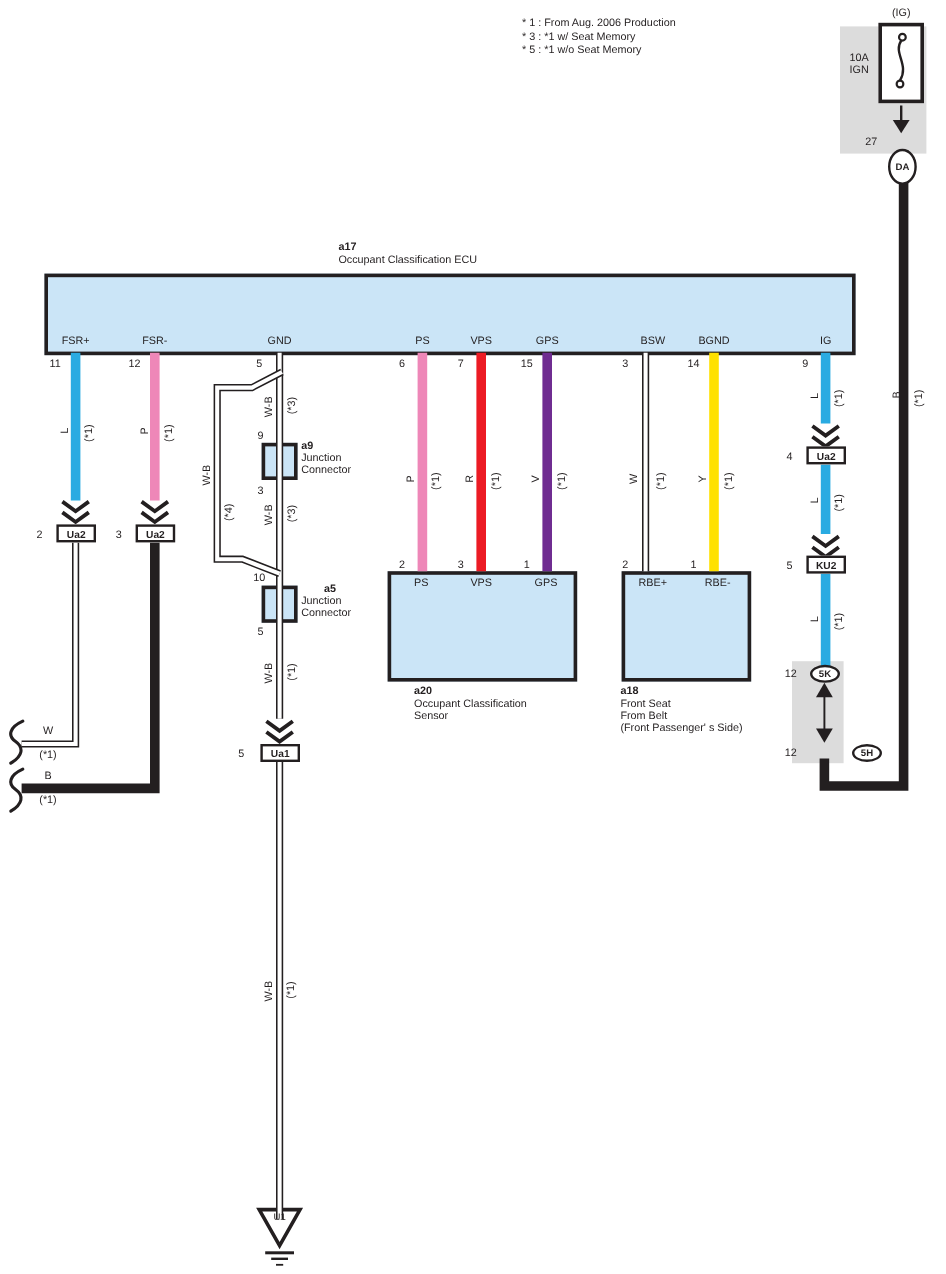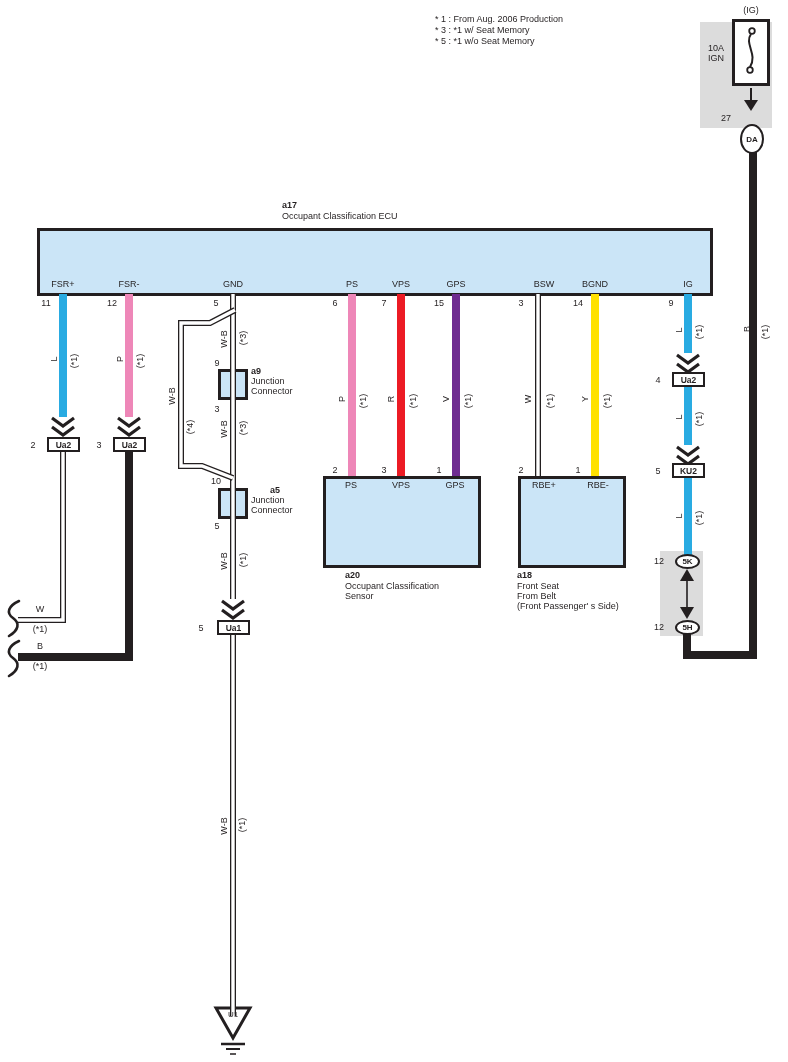--- a/index.html
+++ b/index.html
@@ -228,15 +228,15 @@
   <div class="lbl v" style="left:679px;top:417px;">L</div>
   <div class="lbl v" style="left:699px;top:419px;">(*1)</div>
   <div class="lbl num" style="left:647px;top:466px;">5</div>
   <div class="cbox" style="left:672px;top:463px;">KU2</div>
   <div class="lbl v" style="left:679px;top:516px;">L</div>
   <div class="lbl v" style="left:699px;top:518px;">(*1)</div>
 
   <div class="lbl num" style="left:648px;top:556px;">12</div>
   <div class="oval" style="left:675px;top:554px;">5K</div>
   <div class="lbl num" style="left:648px;top:622px;">12</div>
-  <div class="oval" style="left:675px;top:620px;text-align:center;">5H</div>
+  <div class="oval" style="left:710px;top:620px;text-align:center;">5H</div>
 
 </div>
 
 </body></html>

